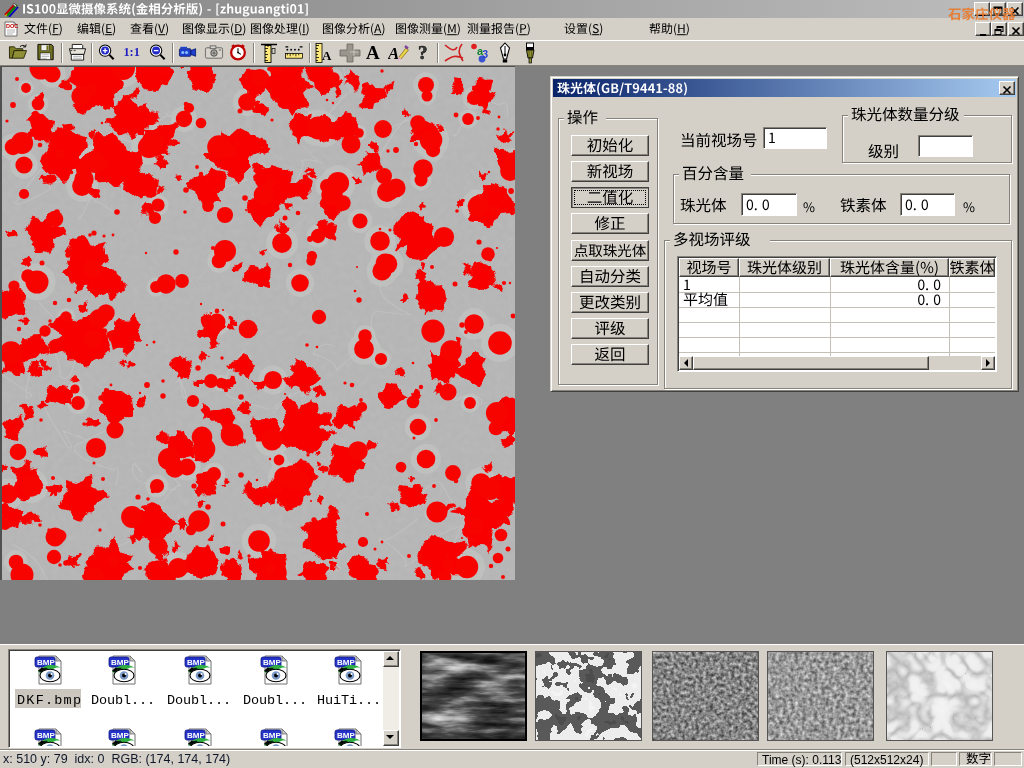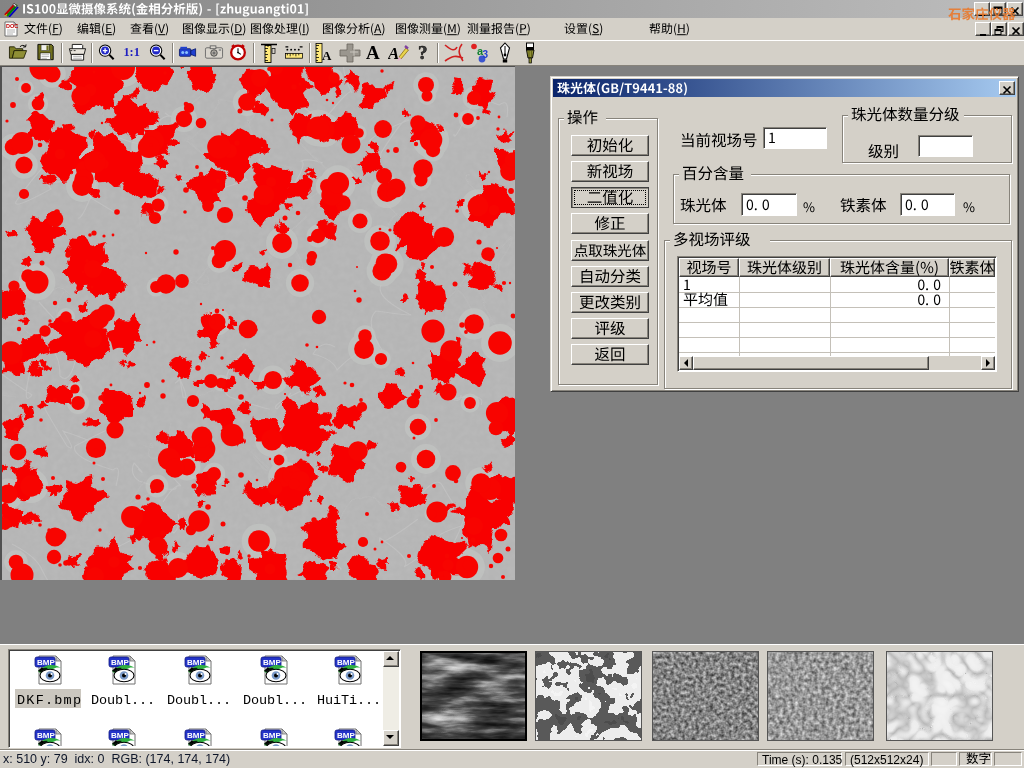--- a/index.html
+++ b/index.html
@@ -1016,21 +1016,21 @@
     </svg>
   </div>
 <div class="abs" style="left:0;top:750px;width:1024px;height:18px;background:#d4d0c8;border-top:1px solid #fff"></div>
 <div class="abs" style="left:0;top:749px;width:1024px;height:1px;background:#87837b"></div>
 <div class="abs" style="left:757px;top:752px;width:85px;height:14px;border:1px solid;border-color:#87837b #fff #fff #87837b"></div>
 <div class="abs" style="left:845px;top:752px;width:84px;height:14px;border:1px solid;border-color:#87837b #fff #fff #87837b"></div>
 <div class="abs" style="left:931px;top:752px;width:26px;height:14px;border:1px solid;border-color:#87837b #fff #fff #87837b"></div>
 <div class="abs" style="left:959px;top:752px;width:33px;height:14px;border:1px solid;border-color:#87837b #fff #fff #87837b"></div>
 <div class="abs" style="left:994px;top:752px;width:28px;height:14px;border:1px solid;border-color:#87837b #fff #fff #87837b"></div>
 <div class="abs" style="left:3px;top:752px;font-size:12.5px;color:#0f172a;font-family:'Liberation Sans',sans-serif">x: 510 y: 79&nbsp; idx: 0&nbsp; RGB: (174, 174, 174)</div>
-<div class="abs" style="left:762px;top:753px;font-size:12px;color:#000">Time (s): 0.135</div>
+<div class="abs" style="left:762px;top:753px;font-size:12px;color:#000">Time (s): 0.113</div>
 <div class="abs" style="left:850px;top:753px;font-size:12px;color:#000">(512x512x24)</div>
 <svg class="abs" style="left:0;top:0;pointer-events:none" width="1024" height="768" viewBox="0 0 1024 768">
     <use href="#gb125_73" x="22.0" y="13.5" fill="#ffffff"></use>
     <use href="#gb125_83" x="26.1" y="13.5" fill="#ffffff"></use>
     <use href="#gb125_49" x="33.9" y="13.5" fill="#ffffff"></use>
     <use href="#gb125_48" x="41.3" y="13.5" fill="#ffffff"></use>
     <use href="#gb125_48" x="48.7" y="13.5" fill="#ffffff"></use>
     <use href="#gb125_26174" x="56.0" y="13.5" fill="#ffffff"></use>
     <use href="#gb125_24494" x="68.5" y="13.5" fill="#ffffff"></use>
     <use href="#gb125_25668" x="81.0" y="13.5" fill="#ffffff"></use>

